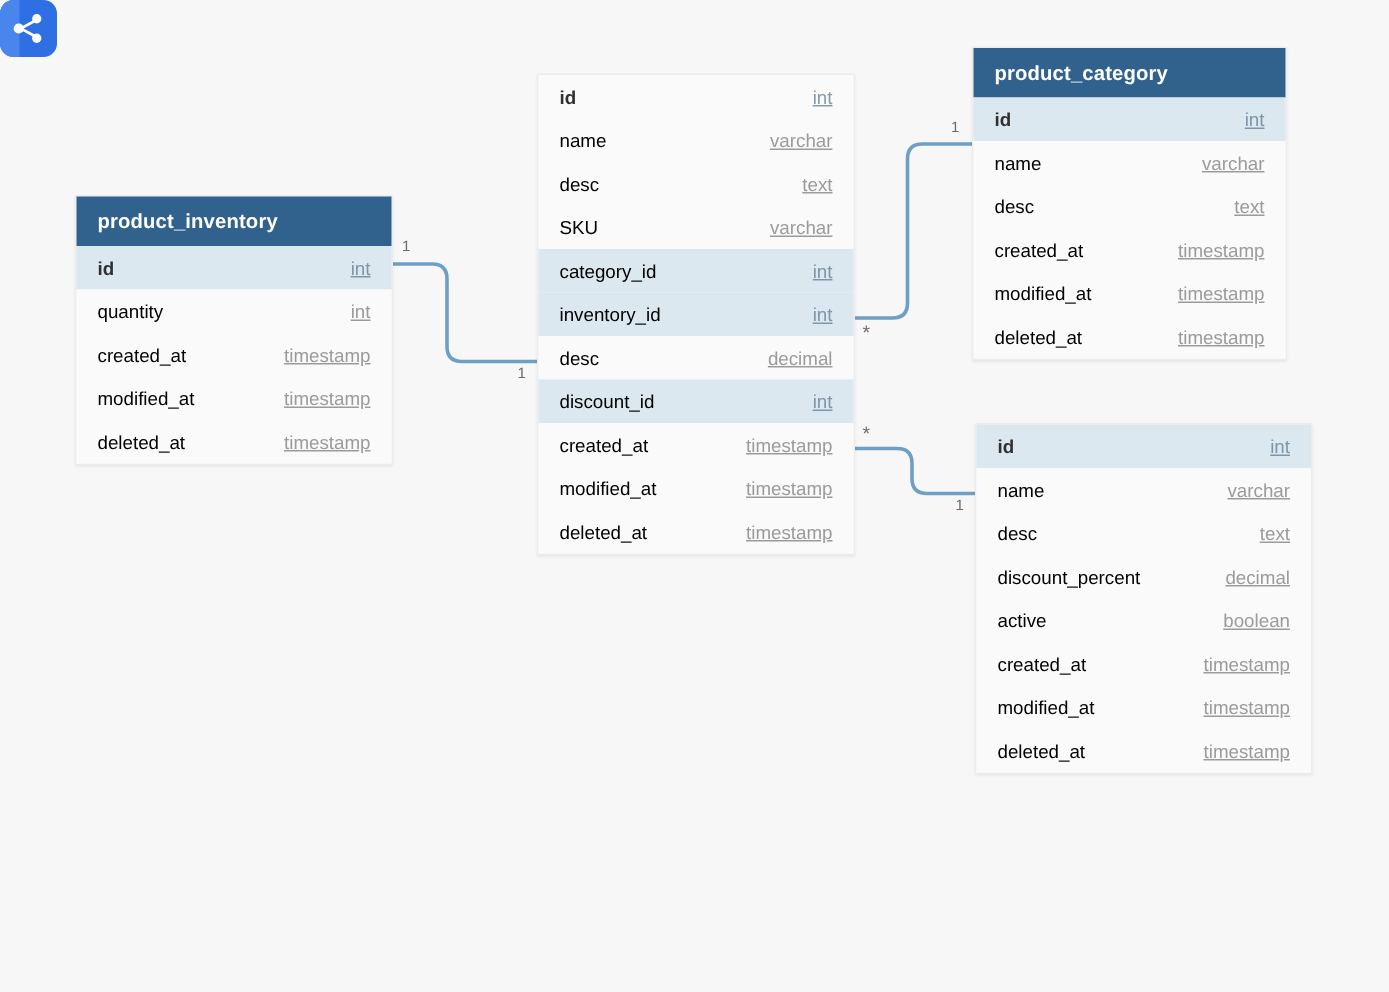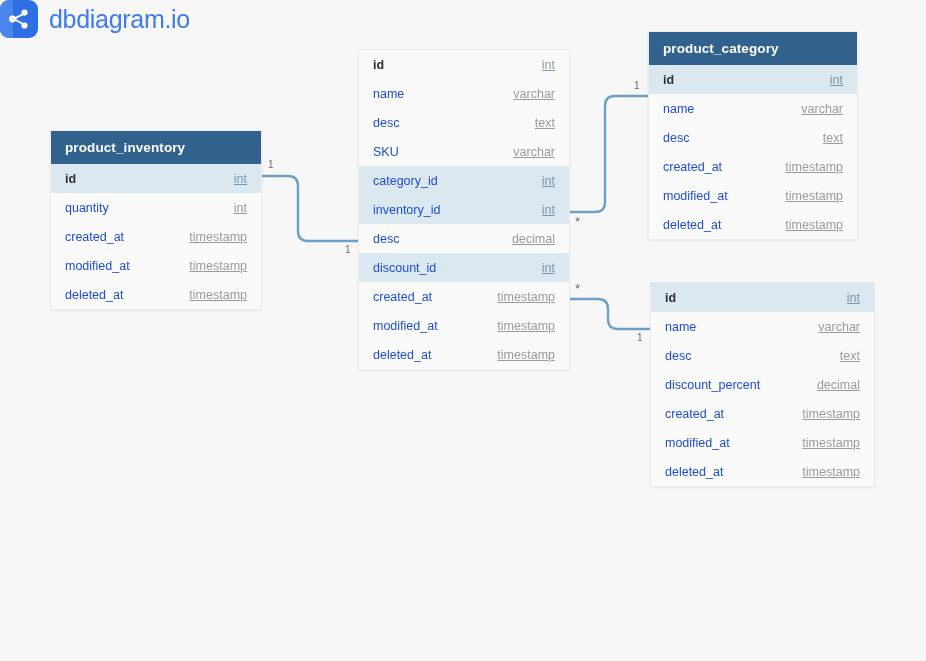--- a/index.html
+++ b/index.html
@@ -32,21 +32,21 @@
   .row {
     height: 29px;
     display: flex;
     align-items: center;
     justify-content: space-between;
     padding: 0 14px;
     font-size: 12.5px;
     background: #fafafa;
   }
   .row.hl { background: #dce8f0; }
-  .fname { color: #1d4ed8; white-space: nowrap; }
+  .fname { color: #000000; white-space: nowrap; }
   .row.pk .fname { color: #303030; font-weight: bold; }
   .ftype { color: #9b9b9b; white-space: nowrap; text-decoration: underline; }
   .row.pk .ftype { color: #8a9ba8; }
   .row.hl .ftype { color: #7f96a8; }
 
   
   #wires { position: absolute; left: 0; top: 0; width: 926px; height: 661px; overflow: visible; }
   .wire { fill: none; stroke: #6e9fc4; stroke-width: 2.4px; stroke-linecap: round; }
   .card {
     position: absolute;
@@ -201,20 +201,24 @@
           <span class="fname">name</span>
           <span class="ftype">varchar</span>
         </div>
         <div class="row">
           <span class="fname">desc</span>
           <span class="ftype">text</span>
         </div>
         <div class="row">
           <span class="fname">discount_percent</span>
           <span class="ftype">decimal</span>
+        </div>
+        <div class="row">
+          <span class="fname">active</span>
+          <span class="ftype">boolean</span>
         </div>
         <div class="row">
           <span class="fname">created_at</span>
           <span class="ftype">timestamp</span>
         </div>
         <div class="row">
           <span class="fname">modified_at</span>
           <span class="ftype">timestamp</span>
         </div>
         <div class="row">
@@ -238,16 +242,15 @@
       <svg width="24" height="24" viewBox="0 0 24 24" aria-hidden="true">
         <g fill="#ffffff">
           <circle cx="17.5" cy="5.5" r="3.1"></circle>
           <circle cx="17.5" cy="18.5" r="3.1"></circle>
           <circle cx="5.5" cy="12" r="3.4"></circle>
           <path d="M6.6 11.1 L16.2 5.9 L17.1 7.5 L7.5 12.7 Z"></path>
           <path d="M7.5 11.3 L17.1 16.5 L16.2 18.1 L6.6 12.9 Z"></path>
         </g>
       </svg>
     </span>
-    <span class="wordmark">dbdiagram.io</span>
   </div>
 
 </div>
 
 </body></html>

